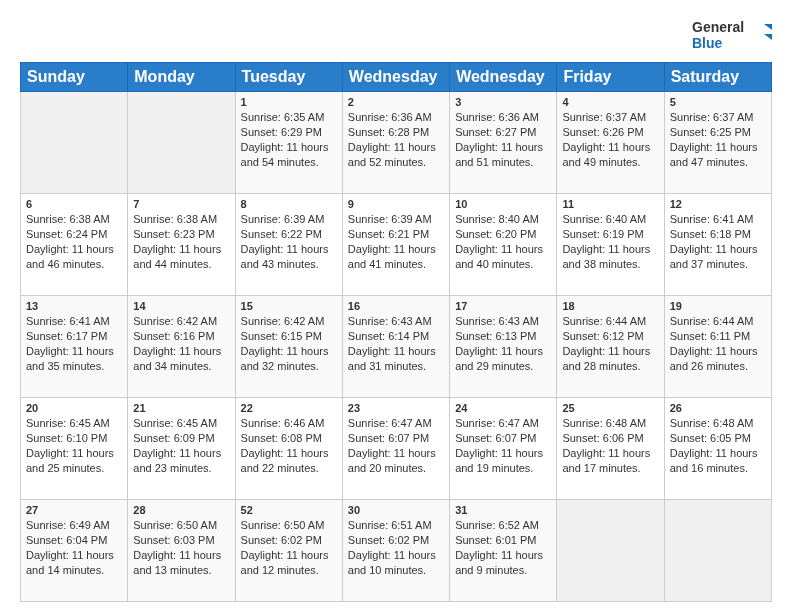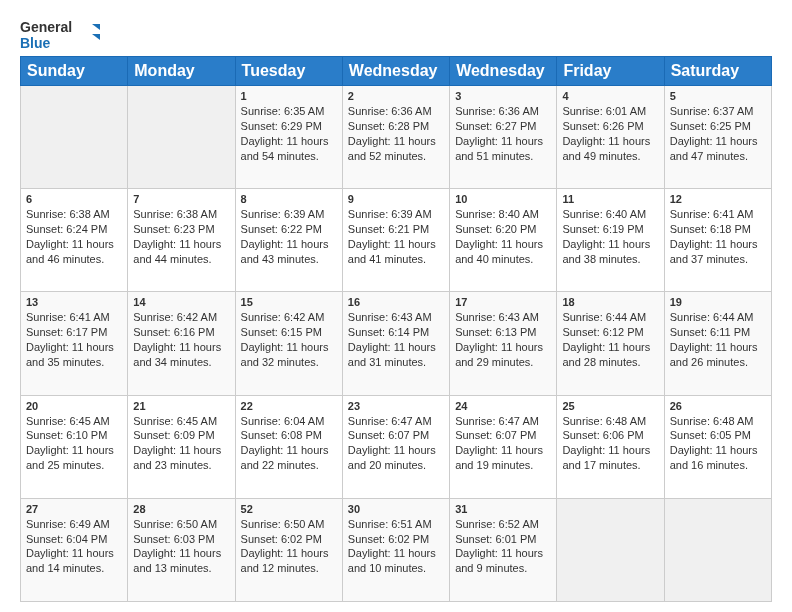--- a/index.html
+++ b/index.html
@@ -12,23 +12,23 @@
     }
     .page {
       width: 792px;
       height: 612px;
       padding: 16px 20px 10px 20px;
       display: flex;
       flex-direction: column;
     }
     .header {
       display: flex;
-      justify-content: flex-start;
+      justify-content: flex-end;
       align-items: flex-start;
-      margin-bottom: 4px;
+      margin-bottom: 10px;
     }
     .logo {
       display: flex;
       align-items: center;
       gap: 4px;
     }
     .title-block {
       text-align: right;
     }
     .main-title {
@@ -133,21 +133,21 @@
 Daylight: 11 hours and 52 minutes.</div>
           </td>
           <td>
             <span class="day-number">3</span>
             <div class="day-info">Sunrise: 6:36 AM
 Sunset: 6:27 PM
 Daylight: 11 hours and 51 minutes.</div>
           </td>
           <td>
             <span class="day-number">4</span>
-            <div class="day-info">Sunrise: 6:01 AM
+            <div class="day-info">Sunrise: 6:37 AM
 Sunset: 6:26 PM
 Daylight: 11 hours and 49 minutes.</div>
           </td>
           <td>
             <span class="day-number">5</span>
             <div class="day-info">Sunrise: 6:37 AM
 Sunset: 6:25 PM
 Daylight: 11 hours and 47 minutes.</div>
           </td>
         </tr>
@@ -247,21 +247,21 @@
 Daylight: 11 hours and 25 minutes.</div>
           </td>
           <td>
             <span class="day-number">21</span>
             <div class="day-info">Sunrise: 6:45 AM
 Sunset: 6:09 PM
 Daylight: 11 hours and 23 minutes.</div>
           </td>
           <td>
             <span class="day-number">22</span>
-            <div class="day-info">Sunrise: 6:04 AM
+            <div class="day-info">Sunrise: 6:46 AM
 Sunset: 6:08 PM
 Daylight: 11 hours and 22 minutes.</div>
           </td>
           <td>
             <span class="day-number">23</span>
             <div class="day-info">Sunrise: 6:47 AM
 Sunset: 6:07 PM
 Daylight: 11 hours and 20 minutes.</div>
           </td>
           <td>

